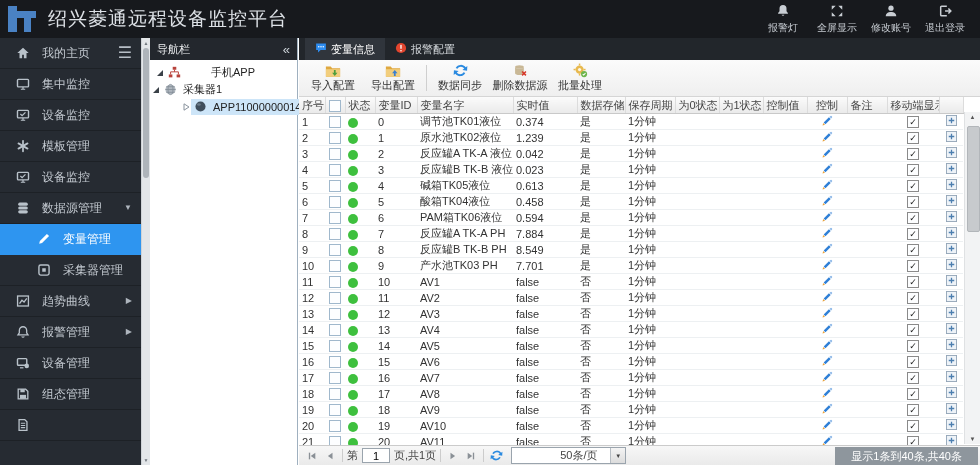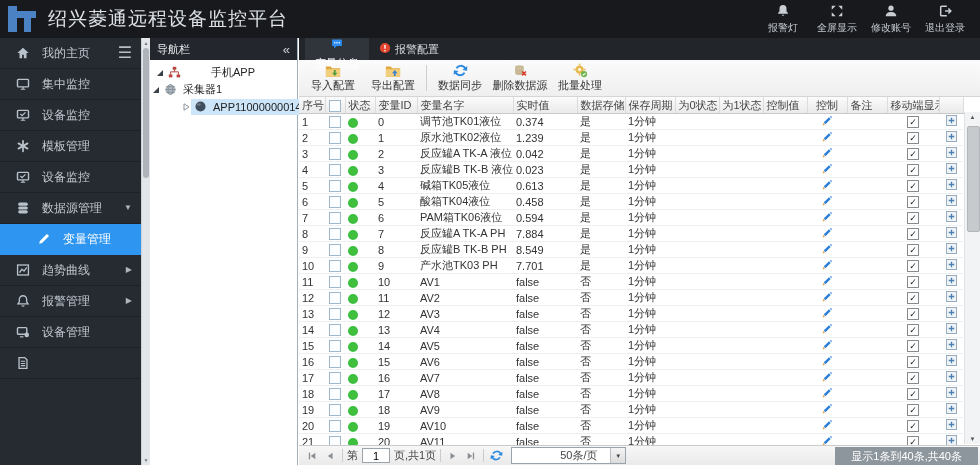--- a/index.html
+++ b/index.html
@@ -47,21 +47,21 @@
   .tn-box{display:flex;align-items:center;padding:1px 3px 1px 0;}
   .tn-box.sel{background:#cde5f8;}
   .tn-icon{width:14px;height:14px;margin:0 3px;flex:none;display:flex;align-items:center;}
   .tn-label{padding:0 2px;}
   .tn-label.gap{margin-left:24px;text-align:right;}
 
   
   .main{position:absolute;left:299px;top:38px;right:0;bottom:0;background:#fff;}
   .tabbar{height:22px;background:#22262b;display:flex;align-items:stretch;padding-left:6px;}
   .tab{display:flex;align-items:center;gap:4px;font-size:11px;color:#d6dade;padding:0 10px;cursor:pointer;}
-  .tab.active{background:#30353c;color:#fff;flex-direction:column;}
+  .tab.active{background:#30353c;color:#fff;}
   .toolbar{height:37px;background:linear-gradient(#fbfbfb,#efefef);border-bottom:1px solid #d5d5d5;
            display:flex;align-items:center;padding-left:4px;box-sizing:border-box;}
   .tbtn{display:flex;flex-direction:column;align-items:center;justify-content:center;width:60px;
         height:34px;font-size:11px;color:#333;cursor:pointer;}
   .tbtn .t-icon{height:15px;display:flex;align-items:center;}
   .tsep{width:1px;height:26px;background:#cfcfcf;margin:0 3px;}
 
   .tablewrap{position:absolute;left:0;top:59px;right:16px;bottom:20px;overflow:hidden;}
   table{border-collapse:collapse;table-layout:fixed;width:664px;}
   thead td{height:16px;background:linear-gradient(#fbfbfb,#eaeaea);border-right:1px solid #dcdcdc;
@@ -209,20 +209,29 @@
           <span class="s-trail down">▼</span>
         </div>
         <div class="side-item sub active">
           <span class="s-icon">
             <svg width="14" height="14" viewBox="0 0 16 16">
               <path d="M2.5 13.5l.8-3.3 8-8 2.5 2.5-8 8z" fill="#fff"></path>
             </svg>
           </span>
           <span class="s-label">变量管理</span>
         </div>
+        <div class="side-item sub">
+          <span class="s-icon">
+            <svg width="14" height="14" viewBox="0 0 16 16">
+              <rect x="2.2" y="2.2" width="11.6" height="11.6" rx="2" fill="none" stroke="#b9c2ca" stroke-width="1.6"></rect>
+              <rect x="6" y="6" width="4" height="4" fill="#b9c2ca"></rect>
+            </svg>
+          </span>
+          <span class="s-label">采集器管理</span>
+        </div>
         <div class="side-item">
           <span class="s-icon">
             <svg width="14" height="14" viewBox="0 0 16 16">
               <rect x="1.8" y="2.3" width="12.4" height="11.4" fill="none" stroke="#b9c2ca" stroke-width="1.5"></rect>
               <polyline points="4,11 6.8,7.2 9.2,9.2 12.3,5" fill="none" stroke="#b9c2ca" stroke-width="1.5"></polyline>
             </svg>
           </span>
           <span class="s-label">趋势曲线</span>
           <span class="s-trail right">▶</span>
         </div>
@@ -238,20 +247,30 @@
         </div>
         <div class="side-item">
           <span class="s-icon">
             <svg width="14" height="14" viewBox="0 0 16 16">
               <rect x="1.7" y="3" width="10.6" height="7.6" rx="1" fill="none" stroke="#b9c2ca" stroke-width="1.6"></rect>
               <circle cx="12.3" cy="11.3" r="2.6" fill="#b9c2ca"></circle>
               <path d="M4.5 13.5h4" stroke="#b9c2ca" stroke-width="1.4"></path>
             </svg>
           </span>
           <span class="s-label">设备管理</span>
+        </div>
+        <div class="side-item">
+          <span class="s-icon">
+            <svg width="14" height="14" viewBox="0 0 16 16">
+              <path d="M2.5 2.5h8.5l2.5 2.5v8.5H2.5z" fill="none" stroke="#b9c2ca" stroke-width="1.5"></path>
+              <rect x="5" y="2.5" width="5" height="3.5" fill="#b9c2ca"></rect>
+              <rect x="4.5" y="9" width="7" height="4.5" fill="#b9c2ca"></rect>
+            </svg>
+          </span>
+          <span class="s-label">组态管理</span>
         </div>
         <div class="side-item">
           <span class="s-icon">
             <svg width="14" height="14" viewBox="0 0 16 16">
               <path d="M3.5 1.8h6.5l2.5 2.5v9.9H3.5z" fill="none" stroke="#b9c2ca" stroke-width="1.5"></path>
               <path d="M5.5 6h5M5.5 8.5h5M5.5 11h5" stroke="#b9c2ca" stroke-width="1.2"></path>
             </svg>
           </span>
           <span class="s-label"></span>
         </div>

